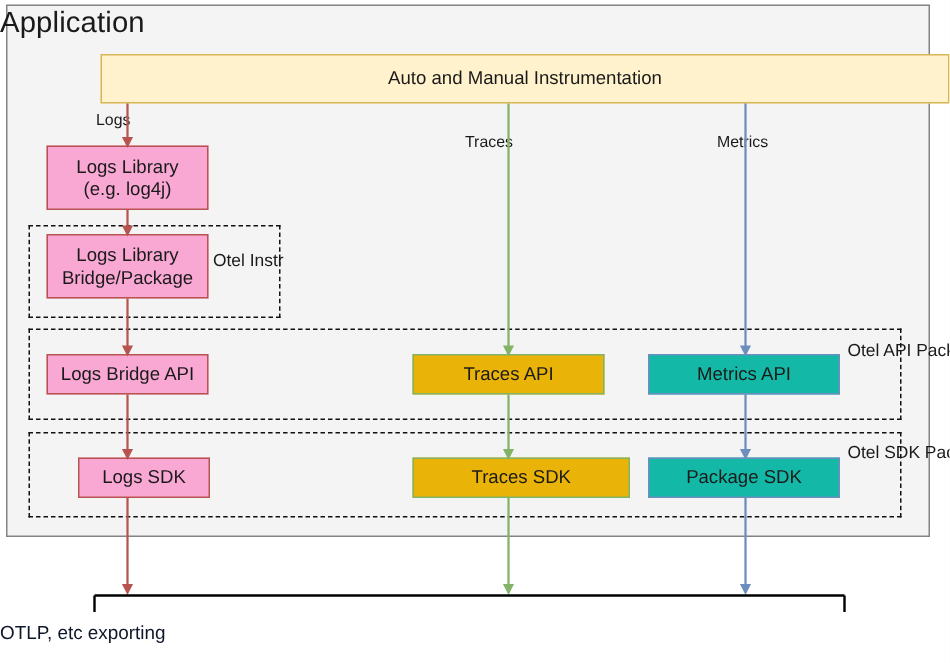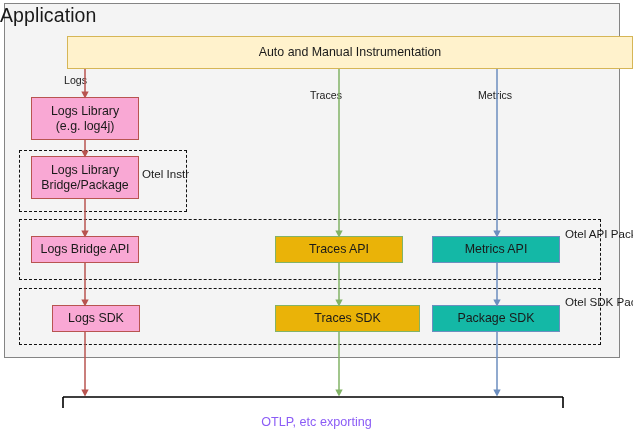--- a/index.html
+++ b/index.html
@@ -40,21 +40,21 @@
     line-height:1.32;white-space:nowrap;
   }
 
   
   .edge-label{
     position:absolute;font-size:10.6px;color:#1a1a1a;white-space:nowrap;
   }
 
   
   .export-caption{
-    position:absolute;text-align:center;font-size:12.6px;color:#8b5cf6;
+    position:absolute;font-size:12.6px;color:#0f172a;
     white-space:nowrap;
   }
 
   svg.overlay{position:absolute;left:0;top:0;width:633px;height:442px;
               pointer-events:none;overflow:visible;}
 </style>
 </head>
 <body>
 
 <div id="stage">

